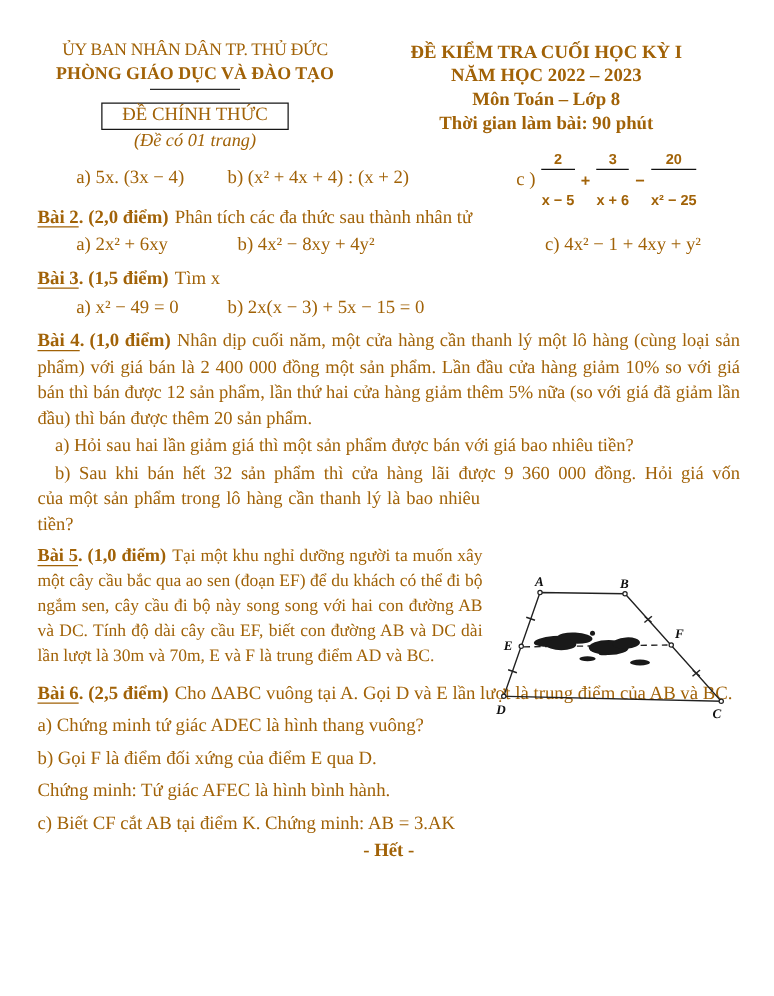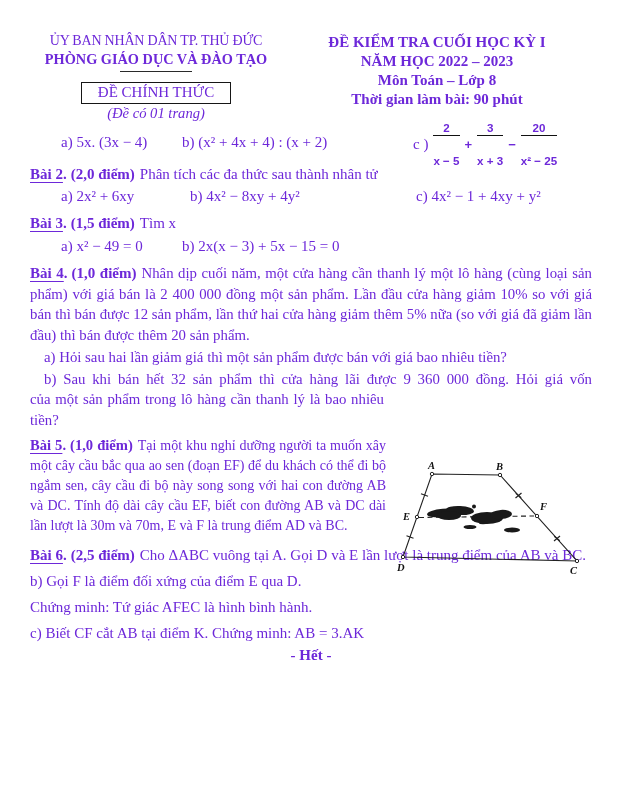--- a/index.html
+++ b/index.html
@@ -1,18 +1,18 @@
 <!DOCTYPE html>
 <html><head>
 <meta charset="utf-8">
 <style>
   html,body{margin:0;padding:0;background:#e8e8e8;}
   .page{
     position:relative;width:619px;height:797px;margin:0 auto;background:#fff;
-    font-family:"Liberation Serif", serif;color:#6d28d9;
+    font-family:"Liberation Serif", serif;color:#a16207;
     box-sizing:border-box;padding:33px 27px 0 30px;overflow:hidden;
   }
   
   .hdr{display:flex;}
   .hl{width:252px;text-align:center;}
   .hr{flex:1;text-align:center;}
   .hl1{font-size:14px;font-weight:400;letter-spacing:-0.2px;white-space:nowrap;}
   .hl2{font-size:14.3px;font-weight:700;margin-top:2px;white-space:nowrap;}
   .hrule{width:72px;border-top:1.5px solid #2a2a2a;margin:3px auto 0;}
   .hbox{display:inline-block;border:1.8px solid #161616;padding:1px 16px 2px;font-weight:400;font-size:15px;margin-top:10px;}
@@ -24,21 +24,21 @@
   .hdg .u{font-weight:700;text-decoration:underline;text-decoration-thickness:1.3px;text-underline-offset:2.5px;}
   .hdg .dot{font-weight:700;}
   .hdg .pts{font-weight:700;margin:0 5px 0 4px;}
   
   .irow{position:relative;font-size:15px;}
   .row1{height:40px;margin-top:2px;}
   .rowS{height:20px;margin-top:4px;}
   .irow span.it{position:absolute;top:0;white-space:nowrap;}
   .row1 span.ita,.row1 span.itb{top:10px;}
   .pA{left:31px;} .pB{left:152px;}
-  .pB2{left:160px;} .pC2{left:386px;} .pB3{left:152px;}
+  .pB2{left:160px;} .pC2{left:406px;} .pB3{left:152px;}
   .expr{position:absolute;left:383px;top:0;display:flex;align-items:center;gap:5px;height:40px;}
   .clab{font-size:15px;}
   .mop{font-family:"Liberation Sans",sans-serif;font-weight:700;font-size:13px;}
   .frac{display:inline-block;text-align:center;font-family:"Liberation Sans",sans-serif;font-weight:700;font-size:11.6px;line-height:1.15;}
   .fn{display:block;padding:0 4px 1px;border-bottom:1.3px solid #111;}
   .fd{display:block;padding-top:18px;}
   
   .para{font-size:14.8px;line-height:20.5px;text-align:justify;}
   .qline{font-size:14.8px;line-height:20.5px;margin-top:2px;margin-left:14px;}
   .jl1{text-align:justify;text-align-last:justify;margin-left:0;text-indent:14px;margin-top:1px;}
@@ -81,21 +81,21 @@
     <span class="it itb pB">b) (x² + 4x + 4) : (x + 2)</span>
     <span class="expr">
       <span class="clab">c )</span>
       <span class="frac">
           <span class="fn">2</span>
           <span class="fd">x − 5</span>
         </span>
       <span class="mop">+</span>
       <span class="frac">
           <span class="fn">3</span>
-          <span class="fd">x + 3</span>
+          <span class="fd">x + 6</span>
         </span>
       <span class="mop">−</span>
       <span class="frac">
           <span class="fn">20</span>
           <span class="fd">x² − 25</span>
         </span>
     </span>
   </div>
 
   <div class="hdg">
@@ -168,19 +168,20 @@
       <text class="flbl" x="182" y="125">C</text>
       <text class="flbl" x="9" y="122">D</text>
       <text class="flbl" x="15" y="71">E</text>
       <text class="flbl" x="152" y="61">F</text>
     </svg>
   </div>
 
   <div class="para b6p">
     <span class="hdg"><span class="u">Bài 6</span><span class="dot">.</span><span class="pts">(2,5 điểm)</span></span><span>Cho ΔABC vuông tại A. Gọi D và E lần lượt là trung điểm của AB và BC.</span>
   </div>
+  <div class="b6line">a) Chứng minh tứ giác ADEC là hình thang vuông?</div>
   <div class="b6line">b) Gọi F là điểm đối xứng của điểm E qua D.</div>
   <div class="b6line">Chứng minh: Tứ giác AFEC là hình bình hành.</div>
   <div class="b6line">c) Biết CF cắt AB tại điểm K. Chứng minh: AB = 3.AK</div>
 
   <div class="footer">- Hết -</div>
 
 </div>
 
 </body></html>

